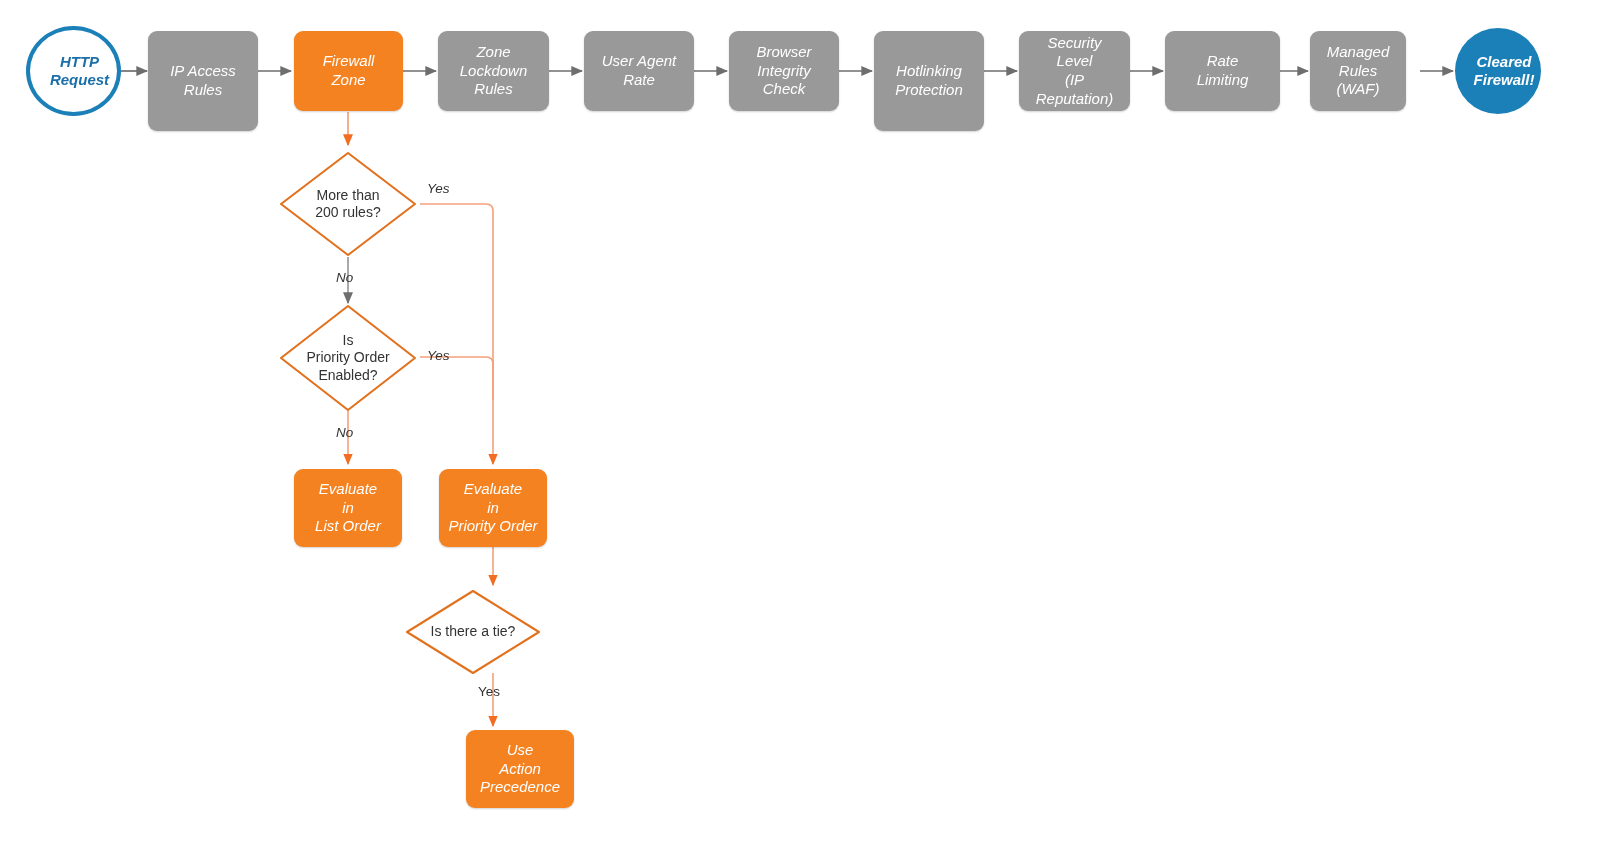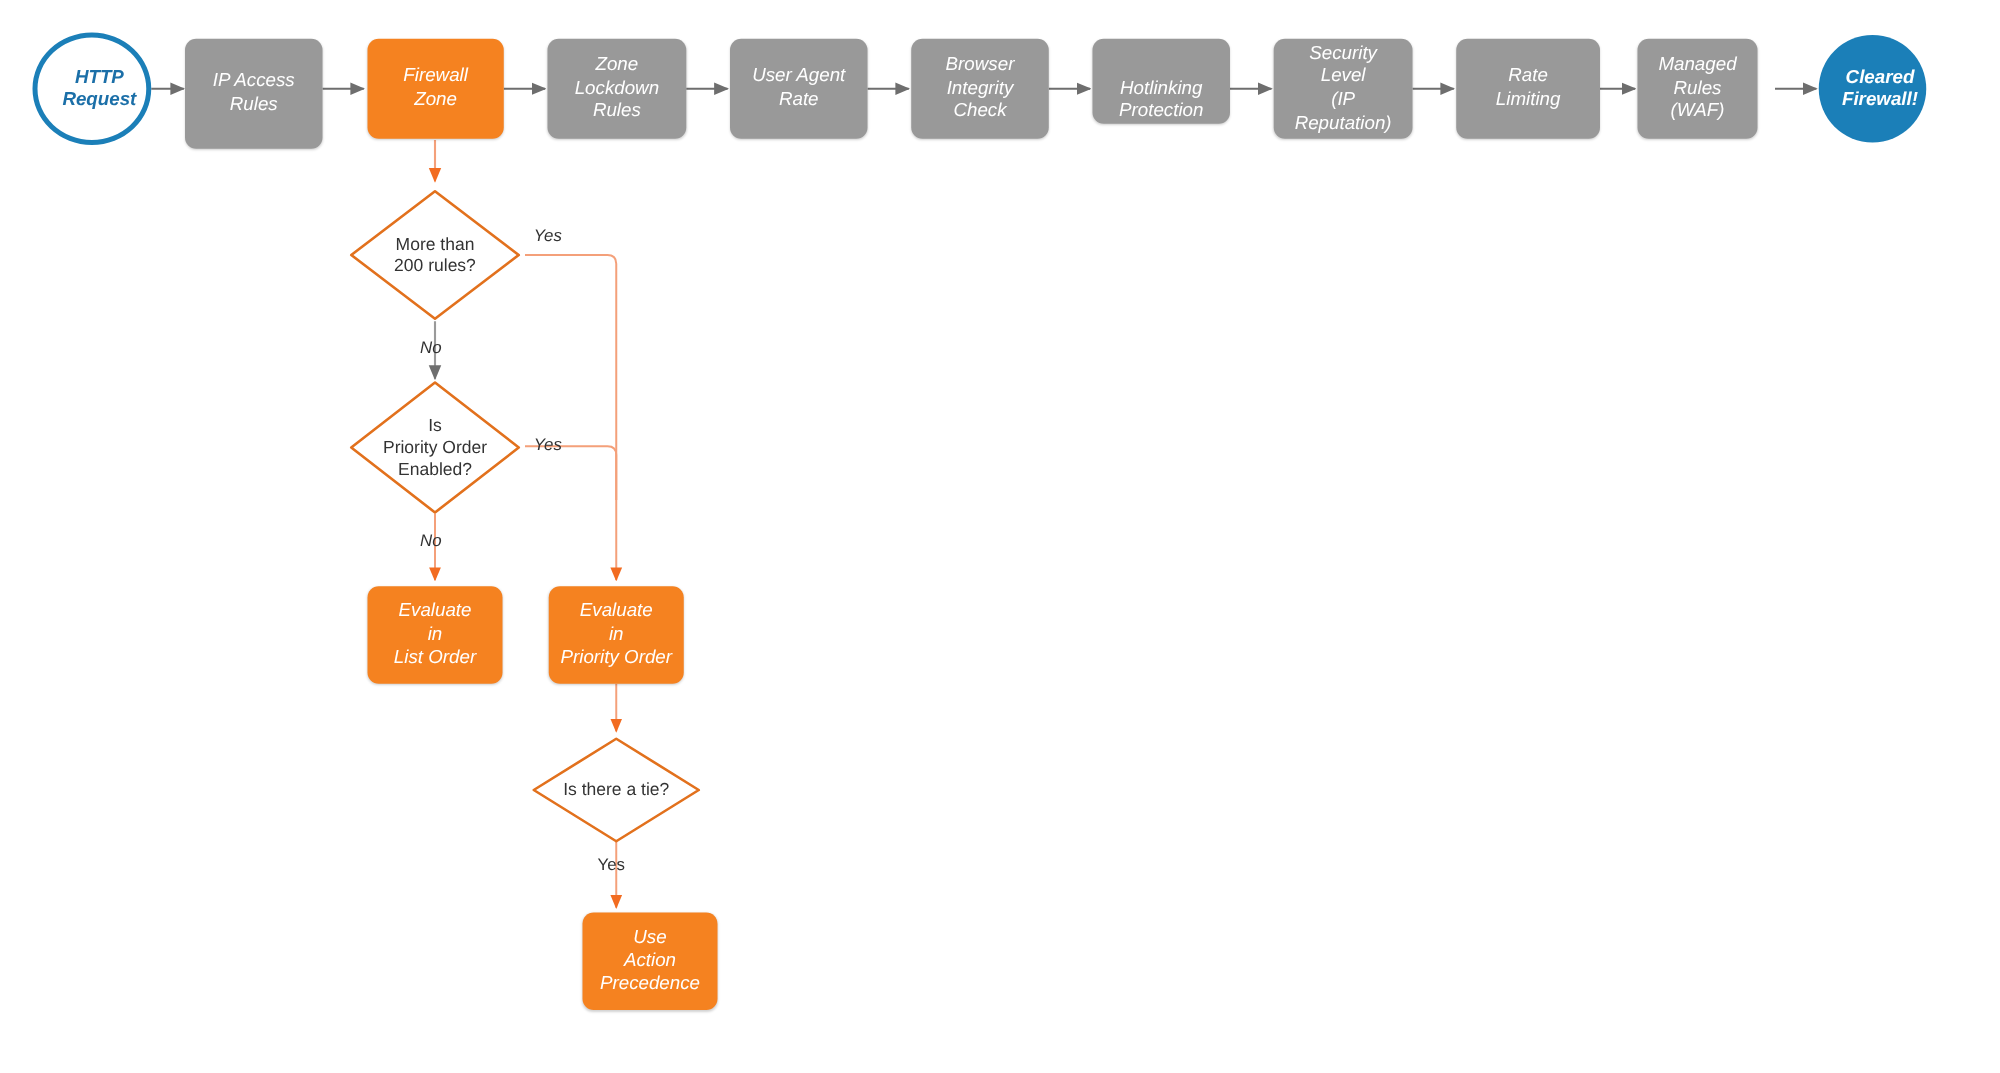--- a/index.html
+++ b/index.html
@@ -162,21 +162,21 @@
 
      Use Action Precedence --&gt;
     <line x1="493" y1="673" x2="493" y2="726" stroke="#F4A07A" stroke-width="1.6" fill="none" marker-end="url(#arrow-orange)"></line>
   </svg>
 
   <div class="node circle outline" style="left:26px; top:26px; width:95px; height:90px;">
     <span class="label">HTTP
 Request</span>
   </div>
 
-  <div class="node box gray" style="left:148px; top:31px; width:110px; height:88px;">
+  <div class="node box gray" style="left:148px; top:31px; width:110px; height:100px;">
     <span class="label">IP Access
 Rules</span>
   </div>
 
   <div class="node box orange" style="left:294px; top:31px; width:109px; height:80px;">
     <span class="label">Firewall
 Zone</span>
   </div>
 
   <div class="node box gray" style="left:438px; top:31px; width:111px; height:80px;">
@@ -189,21 +189,21 @@
     <span class="label">User Agent
 Rate</span>
   </div>
 
   <div class="node box gray" style="left:729px; top:31px; width:110px; height:80px;">
     <span class="label">Browser
 Integrity
 Check</span>
   </div>
 
-  <div class="node box gray" style="left:874px; top:31px; width:110px; height:68px;align-items:flex-end;">
+  <div class="node box gray" style="left:874px; top:31px; width:110px; height:100px;">
     <span class="label">Hotlinking
 Protection</span>
   </div>
 
   <div class="node box gray" style="left:1019px; top:31px; width:111px; height:80px;">
     <span class="label">Security
 Level
 (IP Reputation)</span>
   </div>
 
@@ -233,21 +233,21 @@
 
   <div class="node diamond" style="left:278px; top:303px; width:140px; height:110px;">
     <svg class="dshape" viewBox="0 0 140 110" preserveAspectRatio="none">
       <polygon points="70,3 137,55 70,107 3,55" fill="#ffffff" stroke="#E2711D" stroke-width="2.1" stroke-linejoin="round"></polygon>
     </svg>
     <span class="label">Is
 Priority Order
 Enabled?</span>
   </div>
 
-  <div class="node diamond" style="left:424px; top:588px; width:138px; height:88px;">
+  <div class="node diamond" style="left:404px; top:588px; width:138px; height:88px;">
     <svg class="dshape" viewBox="0 0 138 88" preserveAspectRatio="none">
       <polygon points="69,3 135,44 69,85 3,44" fill="#ffffff" stroke="#E2711D" stroke-width="2.1" stroke-linejoin="round"></polygon>
     </svg>
     <span class="label">Is there a tie?</span>
   </div>
 
   <div class="node box orange" style="left:294px; top:469px; width:108px; height:78px;">
     <span class="label">Evaluate
 in
 List Order</span>

